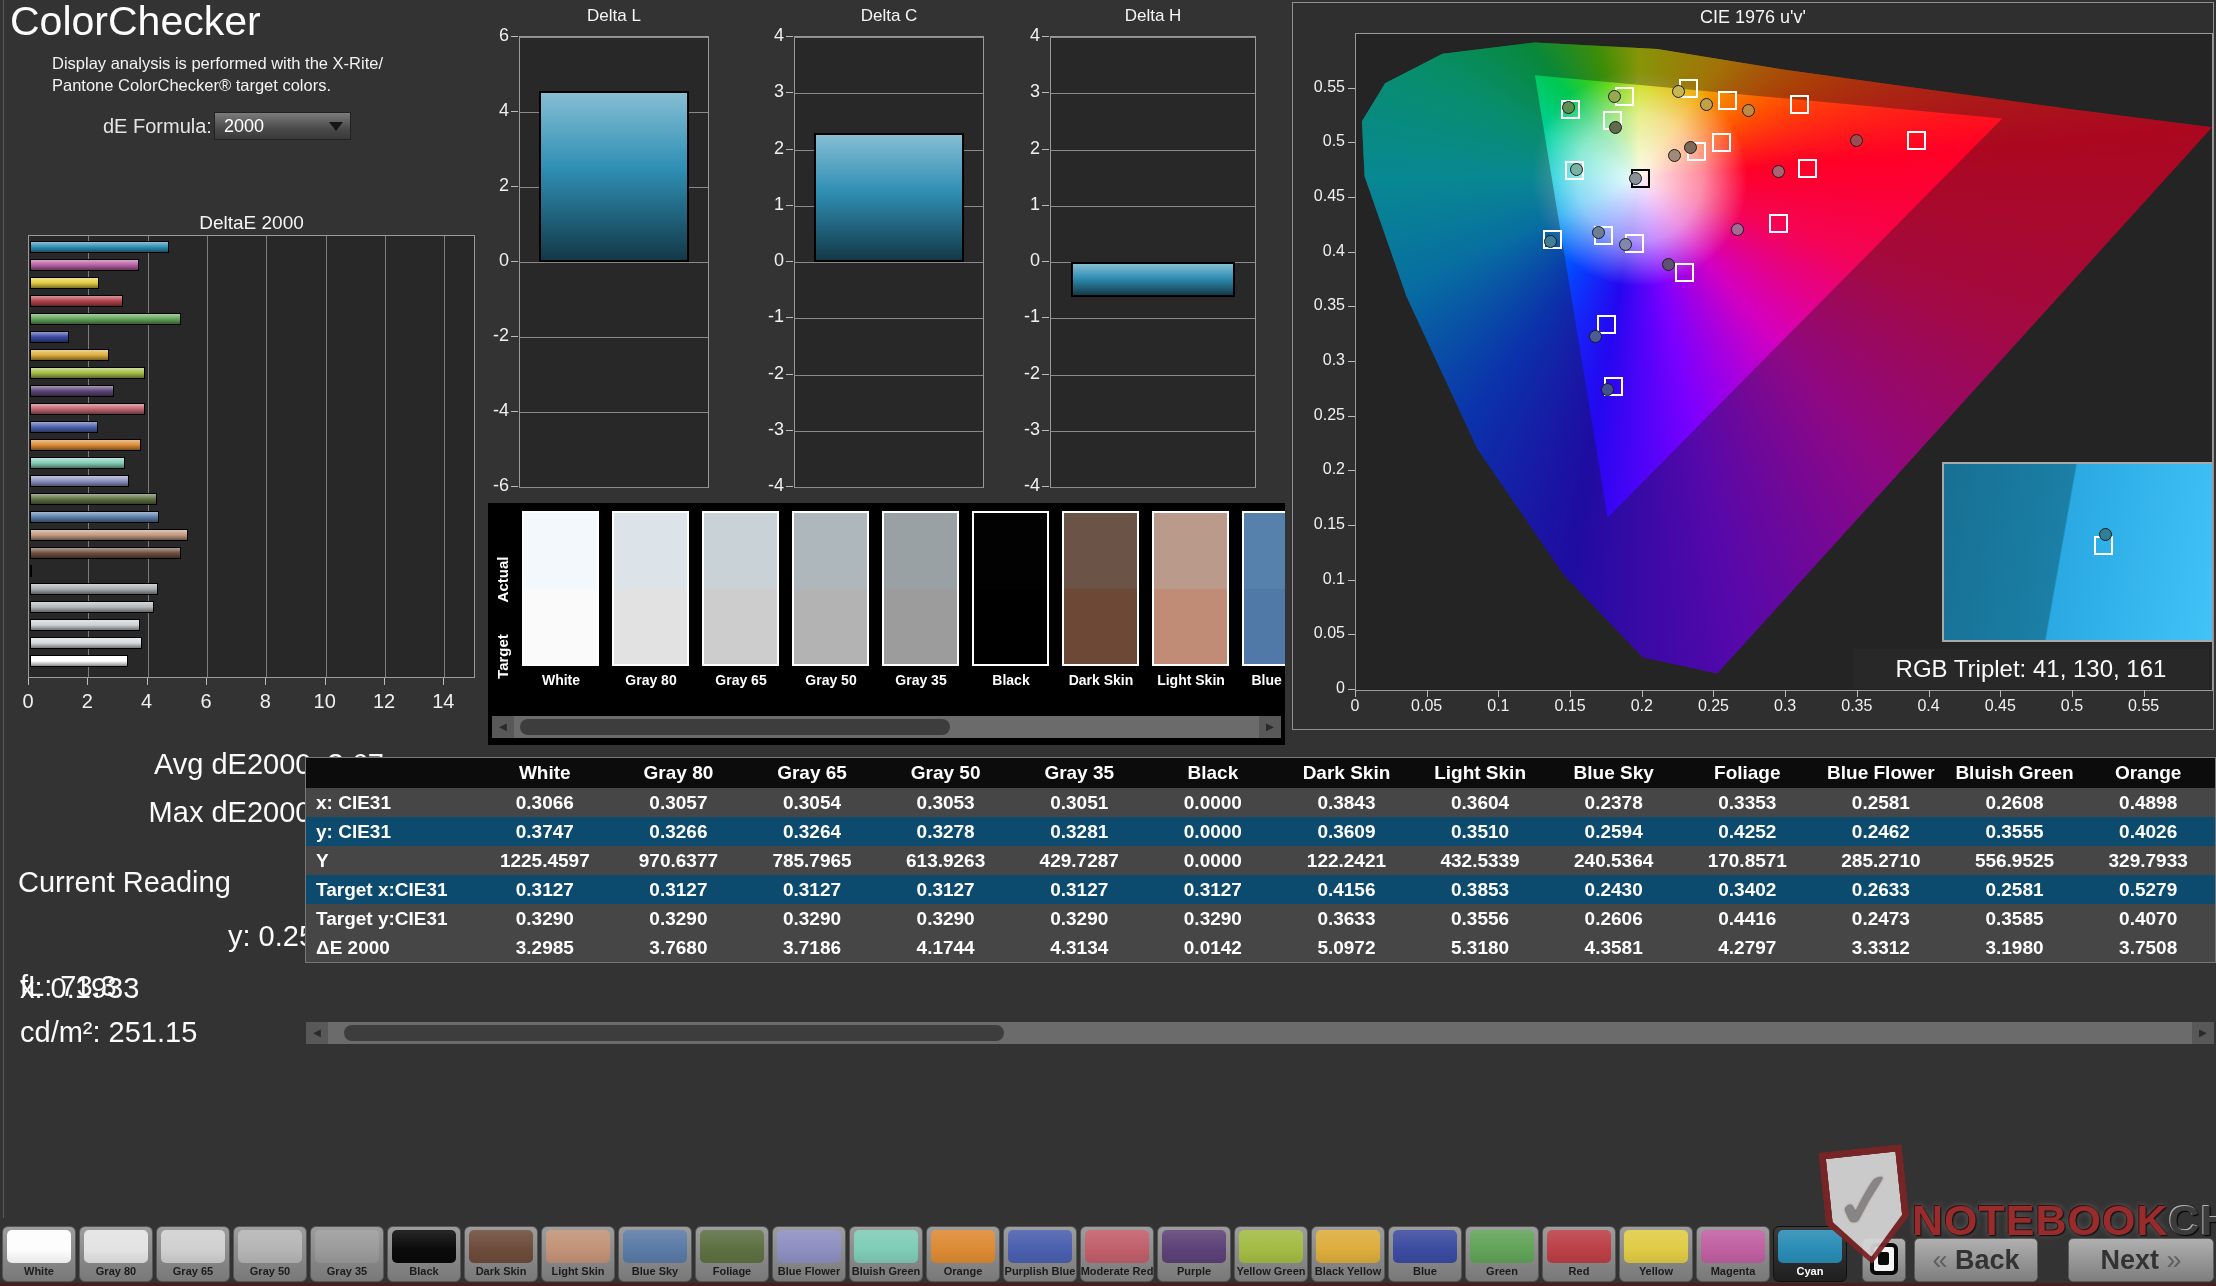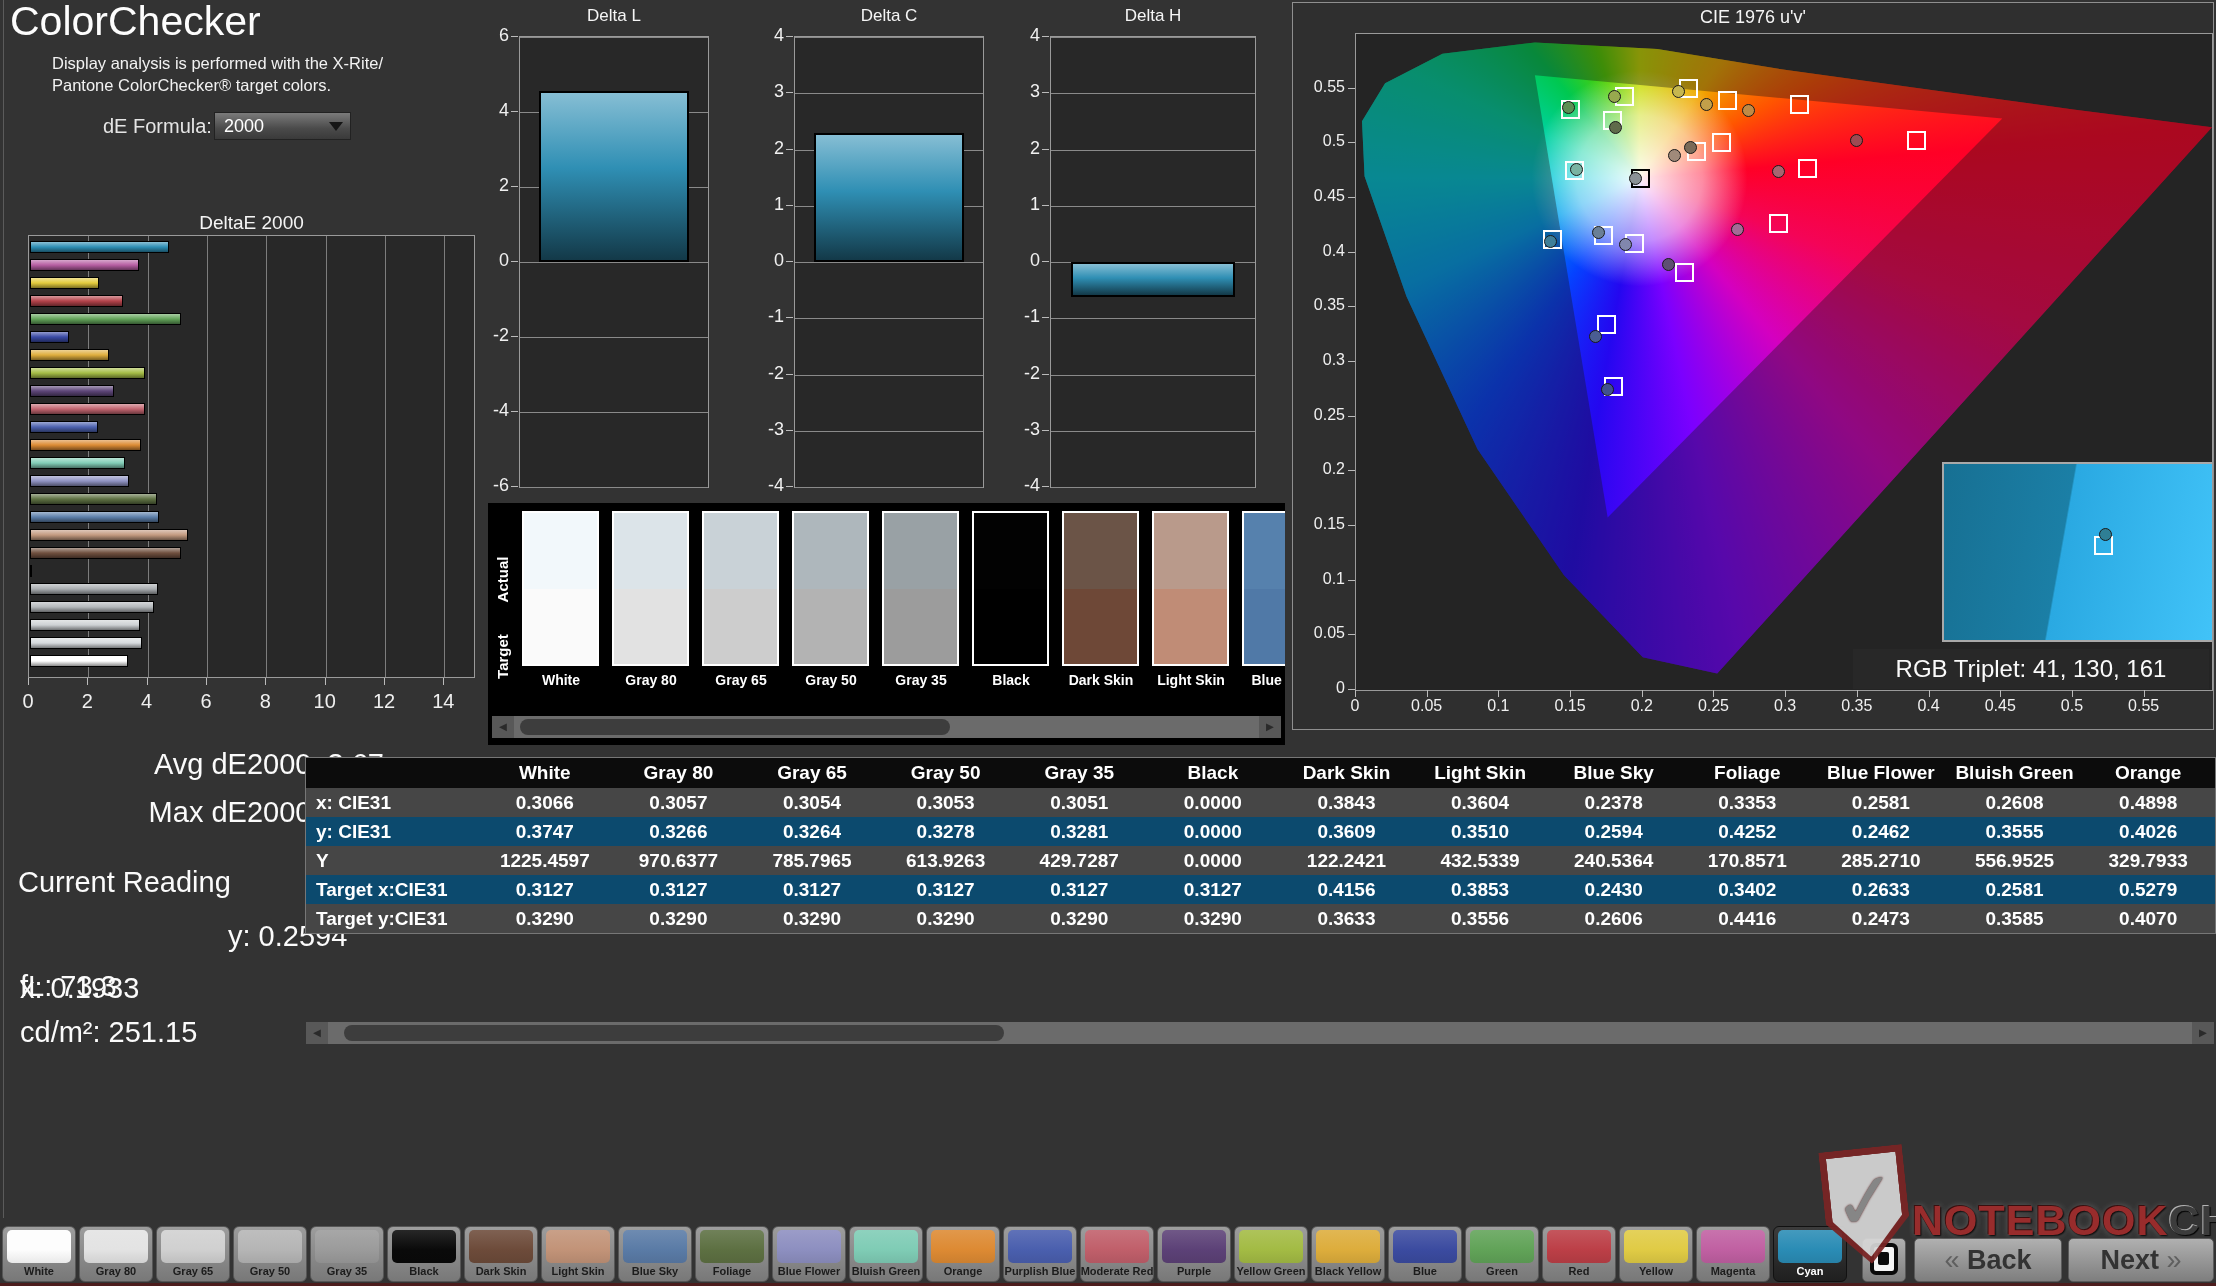--- a/index.html
+++ b/index.html
@@ -540,20 +540,36 @@
           <td>0.3290</td>
           <td>0.3290</td>
           <td>0.3633</td>
           <td>0.3556</td>
           <td>0.2606</td>
           <td>0.4416</td>
           <td>0.2473</td>
           <td>0.3585</td>
           <td>0.4070</td>
         </tr>
+        <tr class="dark">
+          <td class="rowlab">ΔE 2000</td>
+          <td>3.2985</td>
+          <td>3.7680</td>
+          <td>3.7186</td>
+          <td>4.1744</td>
+          <td>4.3134</td>
+          <td>0.0142</td>
+          <td>5.0972</td>
+          <td>5.3180</td>
+          <td>4.3581</td>
+          <td>4.2797</td>
+          <td>3.3312</td>
+          <td>3.1980</td>
+          <td>3.7508</td>
+        </tr>
       </tbody>
     </table>
 </div>
 <div class="scrollbar" style="left:306px;top:1022px;width:1908px;">
   <div class="scroll-btn" style="left:0;">◄</div>
   <div class="scroll-thumb" style="left:38px;width:660px;"></div>
   <div class="scroll-btn" style="right:0;">►</div>
 </div>
 
 <div id="bottom-swatches">
@@ -652,21 +668,21 @@
     <div class="bswatch sel" style="left: 1773px;">
       <div class="chip" style="background: linear-gradient(rgb(68, 154, 190), rgb(42, 140, 181) 60%, rgb(39, 129, 167));"></div>
       <div class="blab">Cyan</div>
     </div>
   </div>
 <div class="navbtn" style="left:1862px;width:44px;">
   <span style="display:inline-block;width:20px;height:24px;background:#f5f5f5;border:4px solid #0a0a0a;border-radius:6px;vertical-align:middle;margin-top:-6px;position:relative;">
     <span style="position:absolute;left:4px;top:5px;width:11px;height:13px;background:#0a0a0a;border-radius:2px;"></span>
   </span>
 </div>
-<div class="navbtn" style="left:1914px;width:148px;">
+<div class="navbtn" style="left:1914px;width:124px;">
   <span class="glyph">«</span>
   <span>Back</span>
 </div>
 <div class="navbtn" style="left:2068px;width:146px;">
   <span>Next</span>
   <span class="glyph">»</span>
 </div>
 <div class="redline"></div>
 
 <div class="logo">

